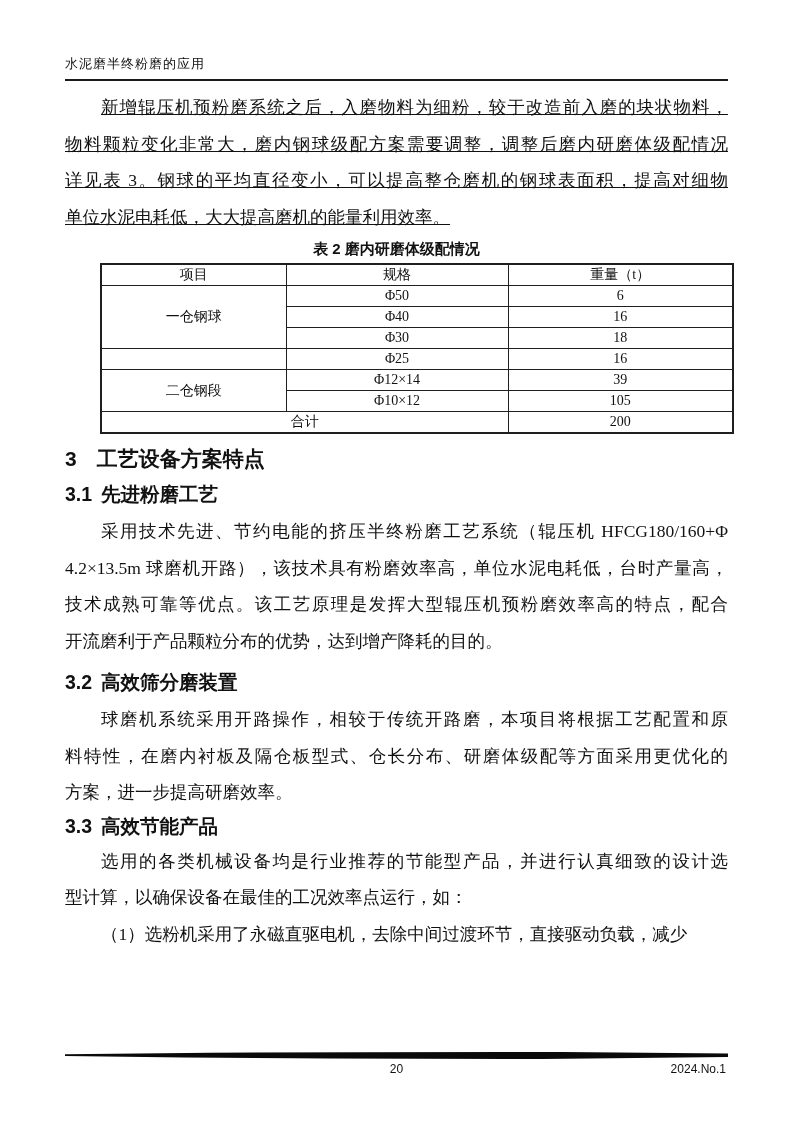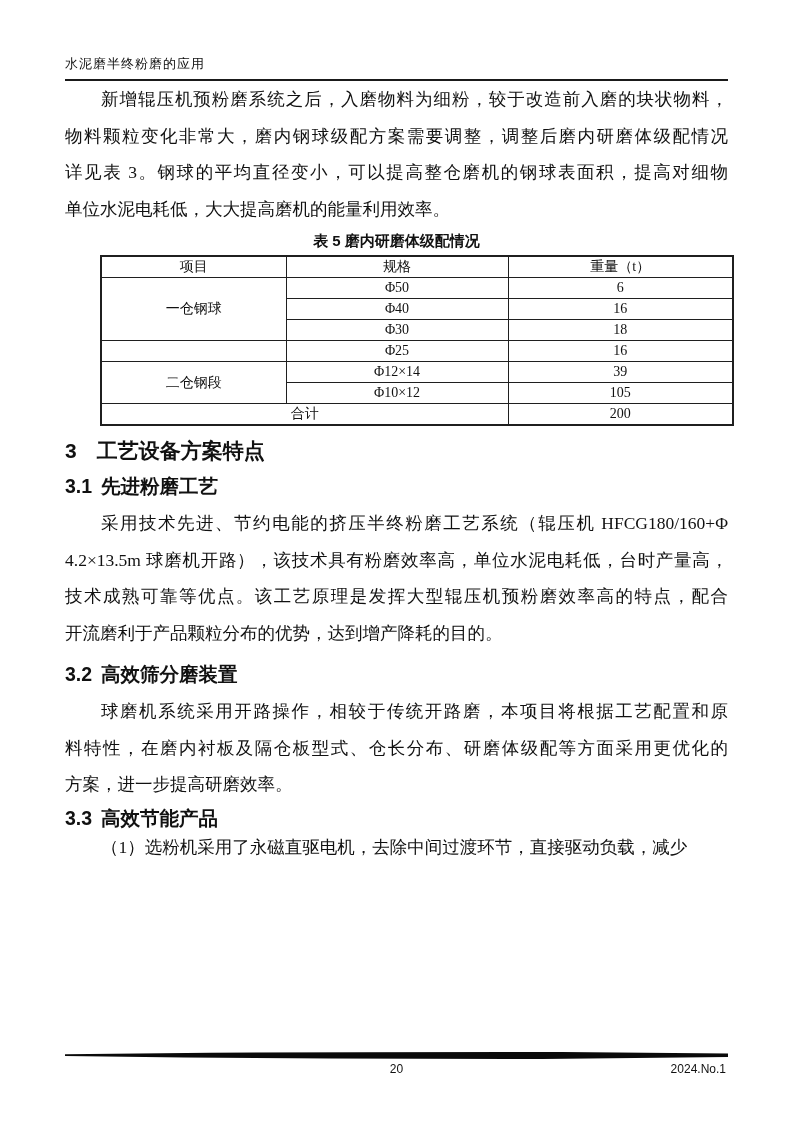--- a/index.html
+++ b/index.html
@@ -30,21 +30,21 @@
   .para { font-size: 17.5px; }
   .para .tline {
     line-height: 36.5px;
     text-align: justify;
     text-align-last: justify;
     white-space: nowrap;
   }
   .para .tline:last-child { text-align-last: left; }
   .para.indent .tline:first-child { text-indent: 36px; }
   .p1 { margin-top: 6px; }
-  .p2 { margin-top: 0; }
+  .p2 { margin-top: 8px; text-decoration: underline; }
   
   .table-title {
     margin-top: 5px;
     text-align: center;
     font-family: "Liberation Sans", "DejaVu Sans", sans-serif;
     font-weight: bold;
     font-size: 15px;
   }
   table.grading {
     margin-top: 4px;
@@ -124,21 +124,21 @@
       <span class="ht">水泥磨半终粉磨的应用</span>
     </div>
 
     <div class="para p2 indent">
         <div class="tline">新增辊压机预粉磨系统之后，入磨物料为细粉，较于改造前入磨的块状物料，</div>
         <div class="tline">物料颗粒变化非常大，磨内钢球级配方案需要调整，调整后磨内研磨体级配情况</div>
         <div class="tline">详见表 3。钢球的平均直径变小，可以提高整仓磨机的钢球表面积，提高对细物</div>
         <div class="tline">单位水泥电耗低，大大提高磨机的能量利用效率。</div>
       </div>
 
-    <div class="table-title">表 5 磨内研磨体级配情况</div>
+    <div class="table-title">表 2 磨内研磨体级配情况</div>
 
     <table class="grading">
       <colgroup>
         <col style="width:185px">
         <col style="width:222px">
         <col style="width:225px">
       </colgroup>
       <tbody>
         <tr>
           <td>项目</td>
@@ -198,20 +198,24 @@
     </div>
     <div class="para p32 indent">
         <div class="tline">球磨机系统采用开路操作，相较于传统开路磨，本项目将根据工艺配置和原</div>
         <div class="tline">料特性，在磨内衬板及隔仓板型式、仓长分布、研磨体级配等方面采用更优化的</div>
         <div class="tline">方案，进一步提高研磨效率。</div>
       </div>
 
     <div class="h2 h33">
       <span class="num">3.3</span><span>高效节能产品</span>
     </div>
+    <div class="para p33 indent">
+        <div class="tline">选用的各类机械设备均是行业推荐的节能型产品，并进行认真细致的设计选</div>
+        <div class="tline">型计算，以确保设备在最佳的工况效率点运行，如：</div>
+      </div>
     <div class="para p33b indent">
         <div class="tline">（1）选粉机采用了永磁直驱电机，去除中间过渡环节，直接驱动负载，减少</div>
       </div>
 
   </div>
 
   <div class="footer-rule"></div>
   <div class="footer-text">
     <span class="pagenum">20</span>
     <span class="issue">2024.No.1</span>

